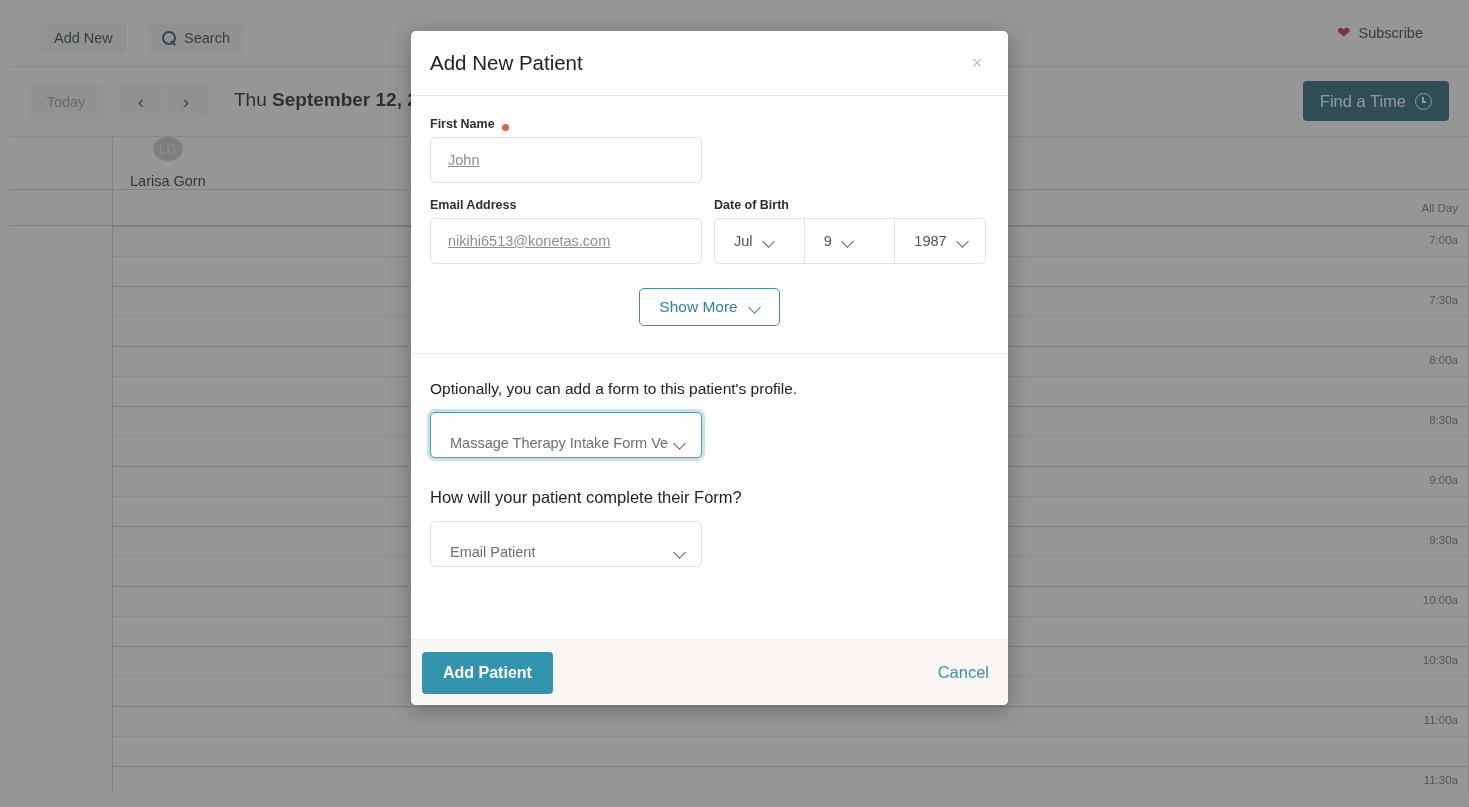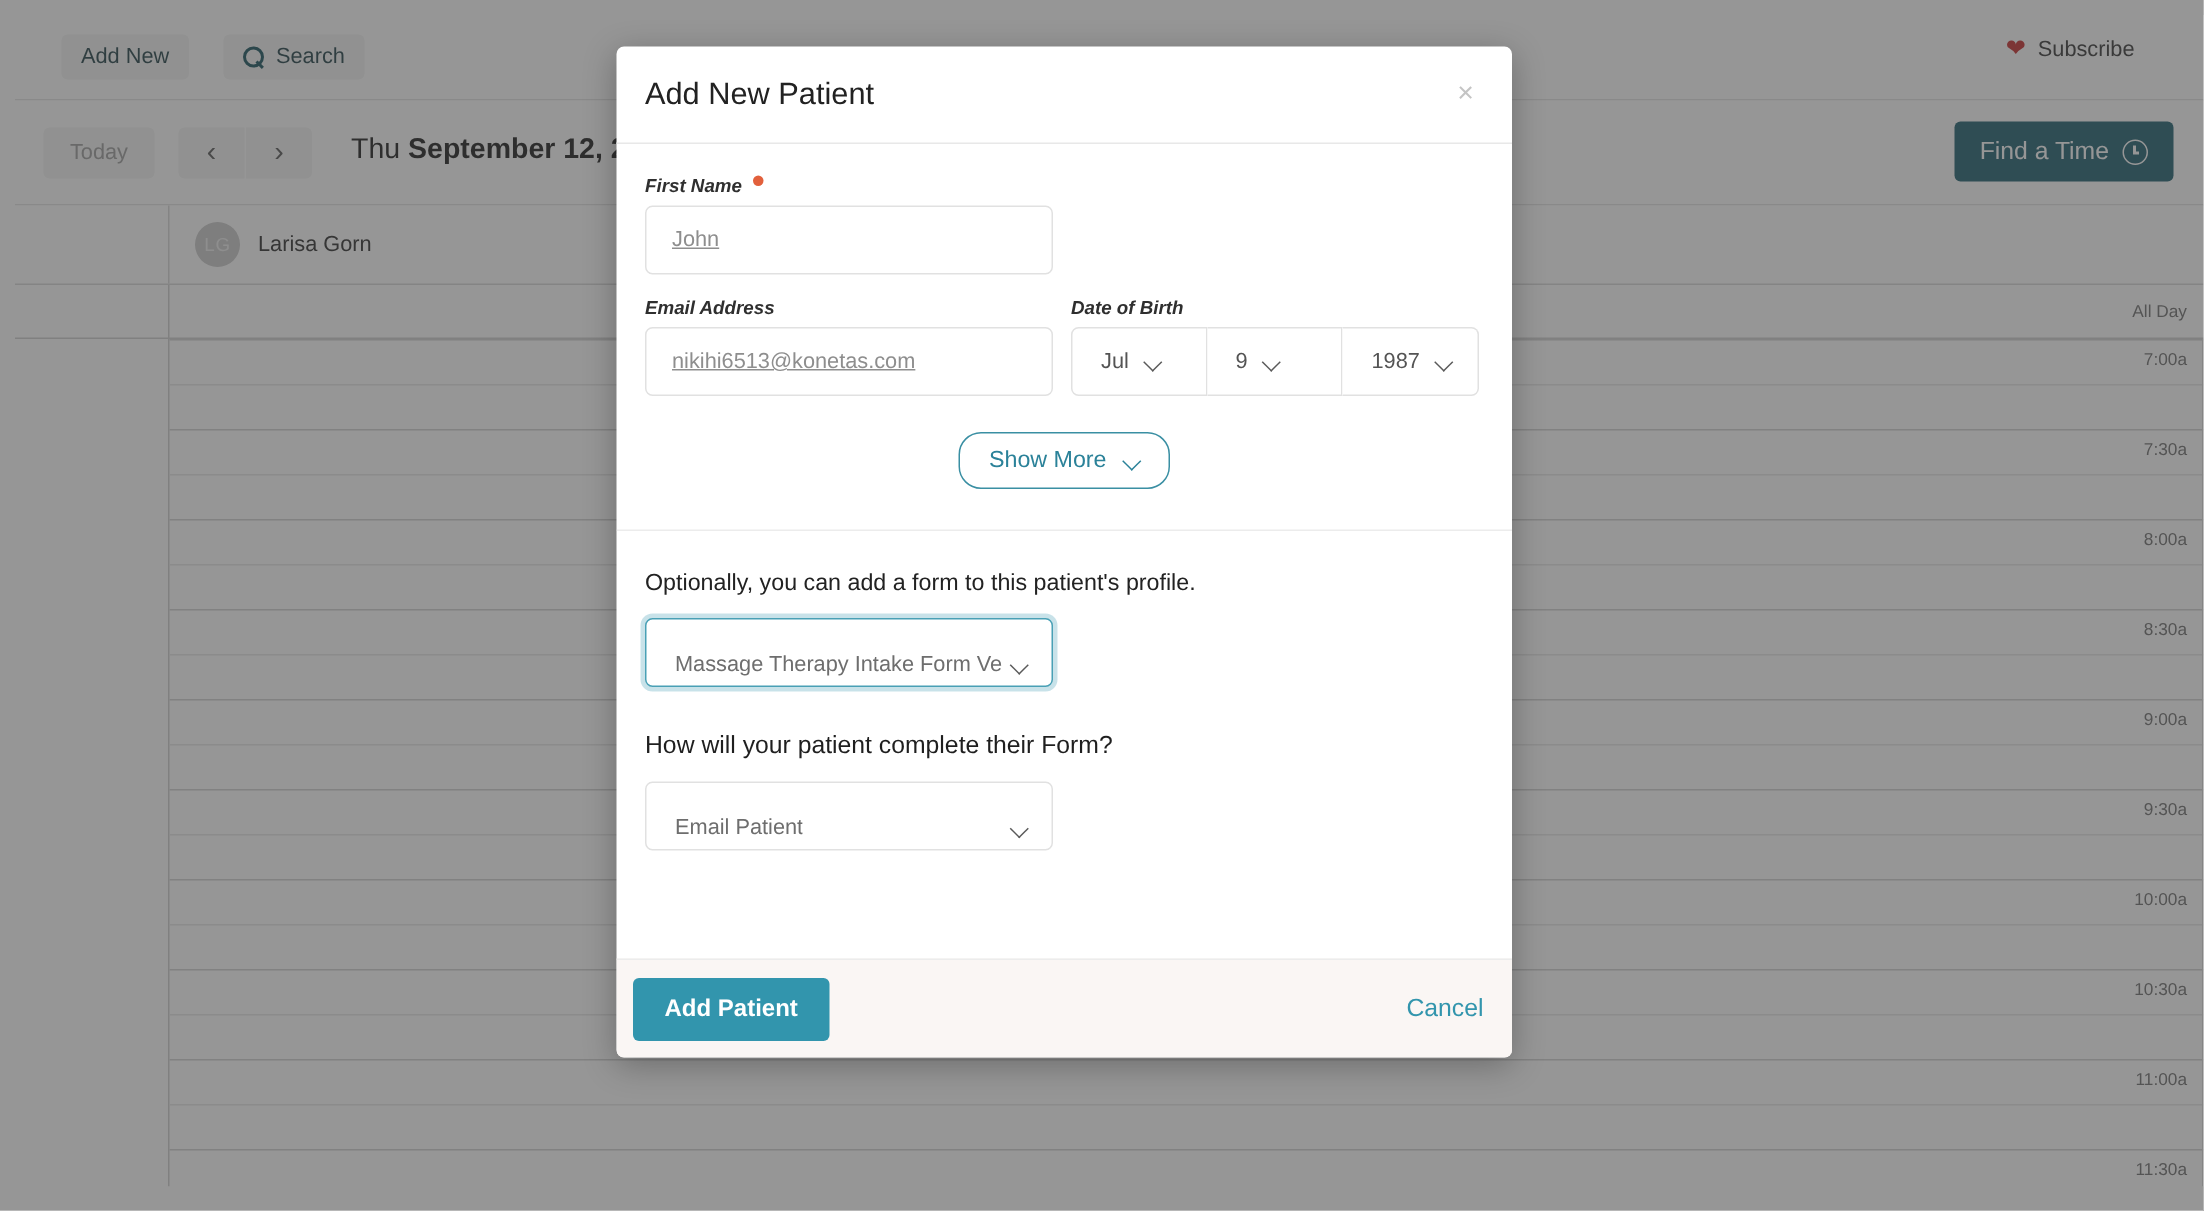--- a/index.html
+++ b/index.html
@@ -111,20 +111,21 @@
     border-bottom: 1px solid #d8d8d8;
   }
   .res-gutter {
     position: absolute; left: 0; top: 0; width: 103px; height: 100%;
     border-right: 1px solid #d8d8d8;
   }
   .res-card {
     position: absolute; left: 103px; top: 0;
     height: 100%; display: flex; align-items: center; gap: 12px;
     padding-left: 17px;
+    flex-direction: column;
   }
   .avatar {
     width: 30px; height: 30px; border-radius: 50%;
     background: #c9c9c9; color: #ededed;
     display: flex; align-items: center; justify-content: center;
     font-size: 12.5px; letter-spacing: .5px;
   }
   .res-name { font-size: 14.5px; color: #2b2b2b; }
 
   
@@ -186,24 +187,23 @@
     color: #c4c4c4; font-size: 19px; line-height: 20px;
     text-align: center; cursor: pointer;
   }
 
   .modal-body { flex: 1 1 auto; overflow: hidden; }
 
   .sec-a { padding: 21px 19px 0 19px; }
   .frow { display: flex; gap: 12px; }
   .fcol { width: 272px; }
   .flabel {
-    display: flex; align-items: flex-start; gap: 7px;
+    display: flex; align-items: flex-end; gap: 7px;
     font-size: 12.5px; font-weight: 700; color: #2f2f2f;
     margin-bottom: 6px;
-    font-style: italic;
   }
   .req-dot { width: 7px; height: 7px; border-radius: 50%; background: #e2603c; display:inline-block;}
   .finput {
     width: 100%; height: 46px;
     border: 1px solid #e1e1e1; border-radius: 5px;
     background: #fff; padding: 0 17px;
     font-size: 14.5px; color: #8e8e8e;
     font-family: inherit;
     display: flex; align-items: center; text-decoration: underline;
   }
@@ -230,21 +230,21 @@
     width:8px; height:8px;
     border-right:1.9px solid #5a5a5a; border-bottom:1.9px solid #5a5a5a;
     transform: rotate(45deg);
   }
   .chev.teal::before { border-color:#2b8299; }
 
   .showmore-wrap { display:flex; justify-content:center; margin-top: 24px; padding-bottom: 27px; }
   #btn-show-more {
     height: 38px; padding: 0 19px;
     display: flex; align-items: center; gap: 11px;
-    border: 1px solid #3a8fa3; border-radius: 15px;
+    border: 1px solid #3a8fa3; border-radius: 5px;
     background: #fff; color: #2b8299; font-size: 15.5px;
     cursor: pointer;
   }
 
   .divider { height: 1px; background: #ececec; }
 
   .sec-b { padding: 26px 19px 0 19px; }
   .sec-text { font-size: 15.5px; color: #222; }
   .sel-box {
     margin-top: 14px;

